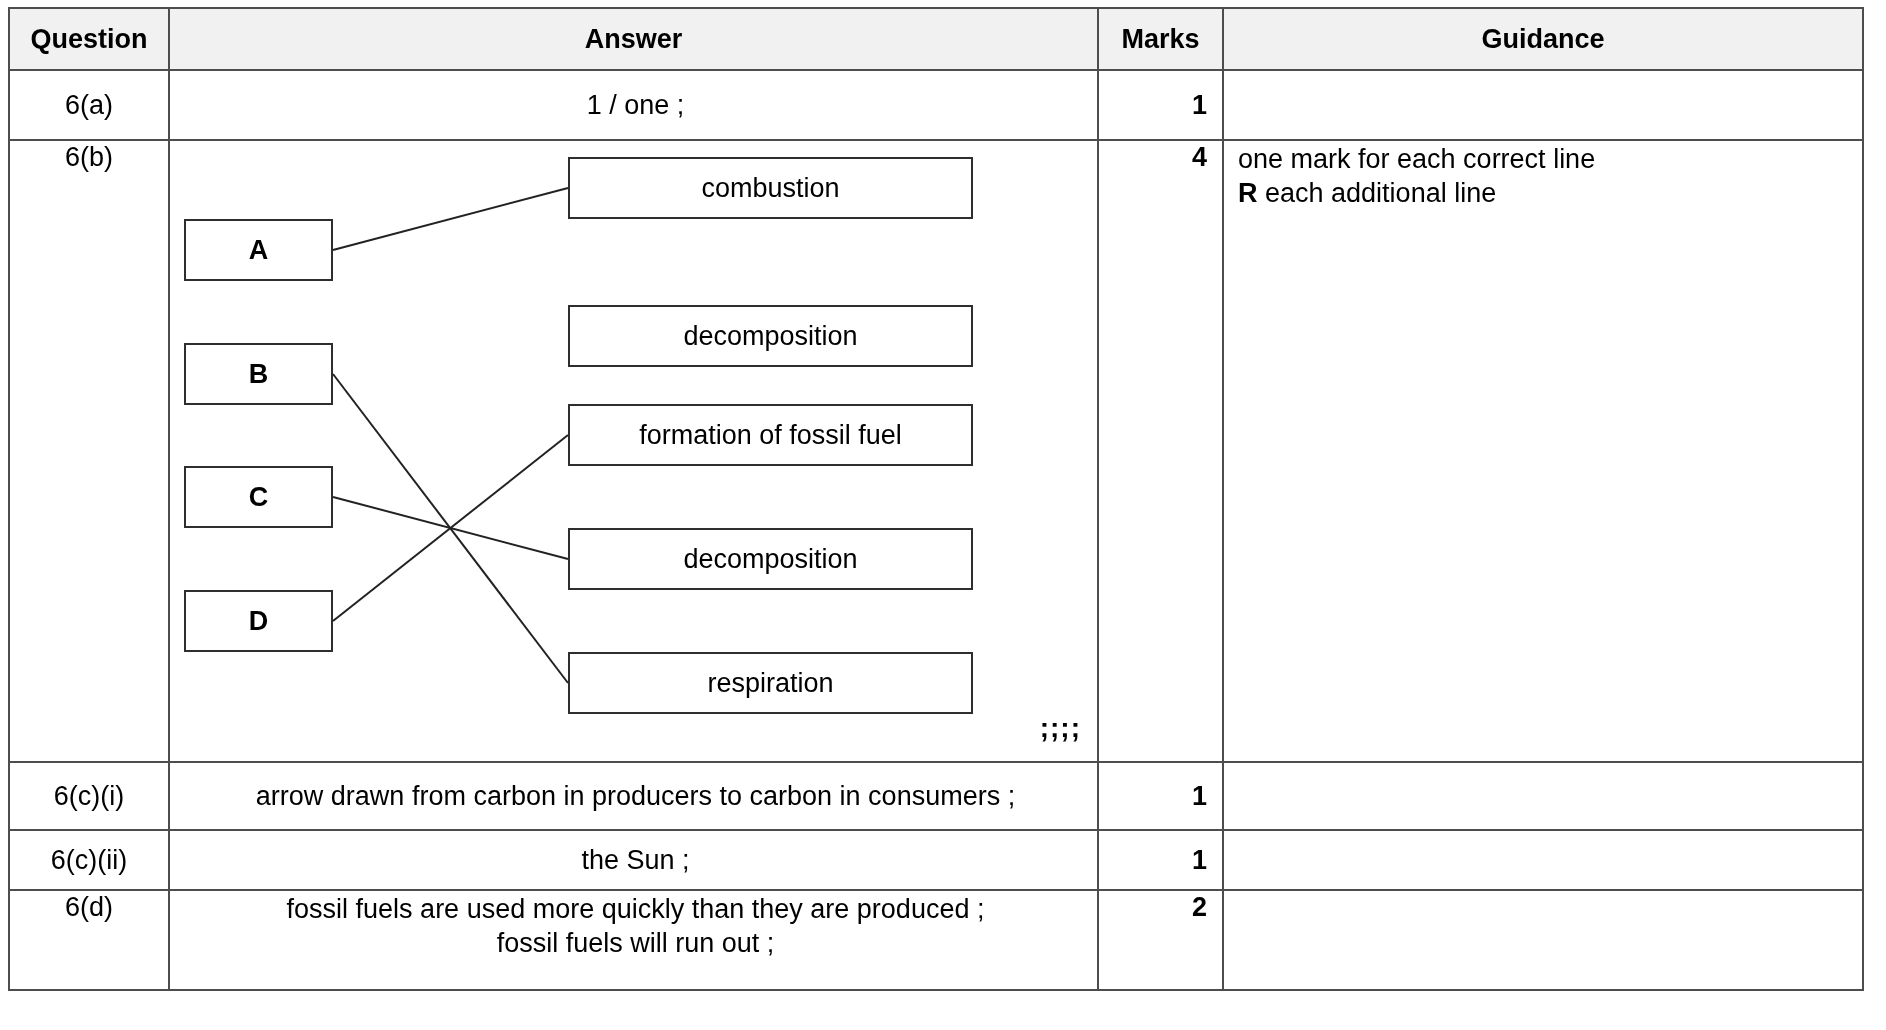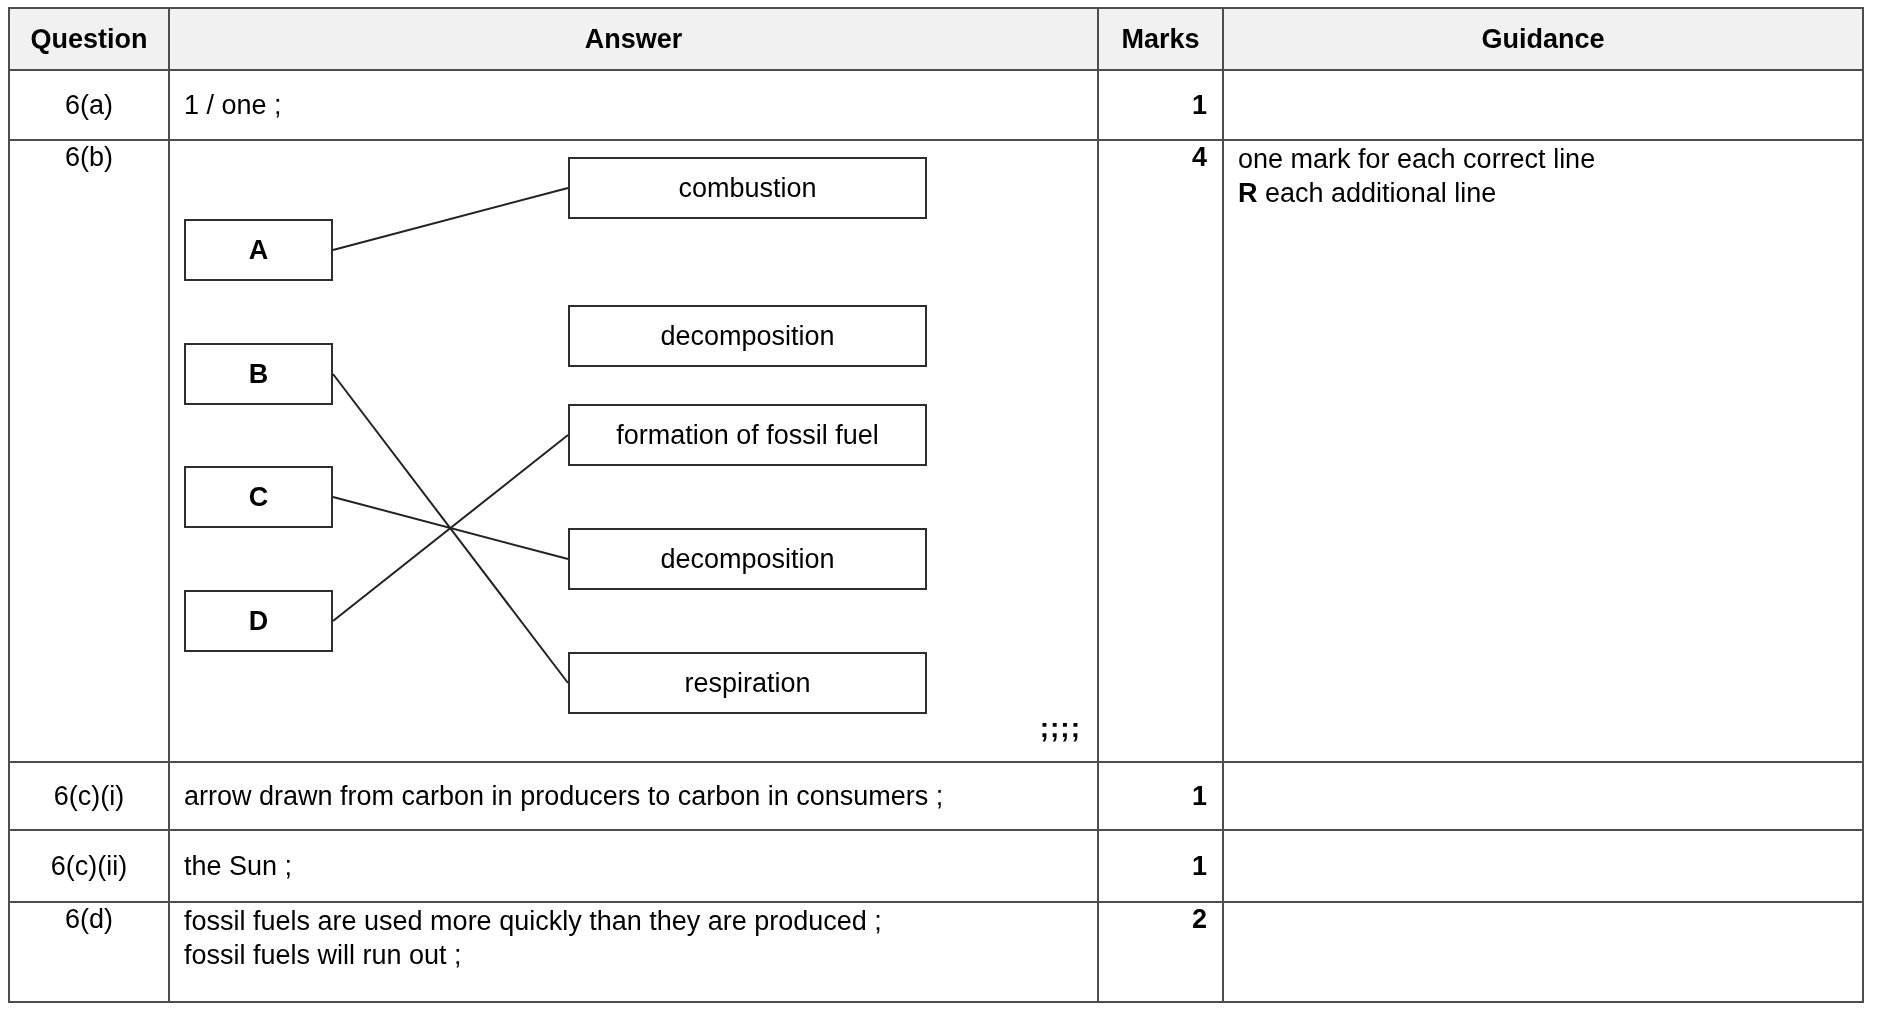--- a/index.html
+++ b/index.html
@@ -28,21 +28,21 @@
     box-sizing: border-box;
   }
   table.ms th {
     background: #f1f1f1;
     font-weight: bold;
     text-align: center;
     vertical-align: middle;
     height: 62px;
   }
   td.q { text-align: center; }
-  td.a { padding-left: 14px; padding-right: 10px; }
+  td.a { padding-left: 14px; padding-right: 10px; text-align: center; }
   td.m { text-align: right; padding-right: 15px; font-weight: bold; }
   td.g { padding-left: 14px; padding-right: 10px; }
 
   tr.mid td { vertical-align: middle; }
   tr.top td { vertical-align: top; }
   tr.top td.dcell { padding-top: 0; }
 
   .multiline div { line-height: 34px; }
 
   
@@ -59,21 +59,21 @@
     position: absolute;
     background: #ffffff;
     border: 2px solid #2e2e2e;
     box-sizing: border-box;
     display: flex;
     align-items: center;
     justify-content: center;
     font-size: 27px;
   }
   .lbox { left: 14px;  width: 149px; height: 62px; font-weight: bold; }
-  .rbox { left: 398px; width: 359px; height: 62px; }
+  .rbox { left: 398px; width: 405px; height: 62px; }
   .pos-A { top: 78px; }
   .pos-B { top: 202px; }
   .pos-C { top: 325px; }
   .pos-D { top: 449px; }
   .pos-r1 { top: 16px; }
   .pos-r2 { top: 139px; margin-top: 25px; }
   .pos-r3 { top: 263px; }
   .pos-r4 { top: 387px; }
   .pos-r5 { top: 511px; }
   svg.lines {
@@ -152,21 +152,21 @@
       </td>
     </tr>
 
     <tr class="mid" style="height:68px">
       <td class="q">6(c)(i)</td>
       <td class="a">arrow drawn from carbon in producers to carbon in consumers ;</td>
       <td class="m">1</td>
       <td class="g"></td>
     </tr>
 
-    <tr class="mid" style="height:72px">
+    <tr class="mid" style="height:60px">
       <td class="q">6(c)(ii)</td>
       <td class="a">the Sun ;</td>
       <td class="m">1</td>
       <td class="g"></td>
     </tr>
 
     <tr class="top" style="height:100px">
       <td class="q">6(d)</td>
       <td class="a multiline">
         <div>fossil fuels are used more quickly than they are produced ;</div>

